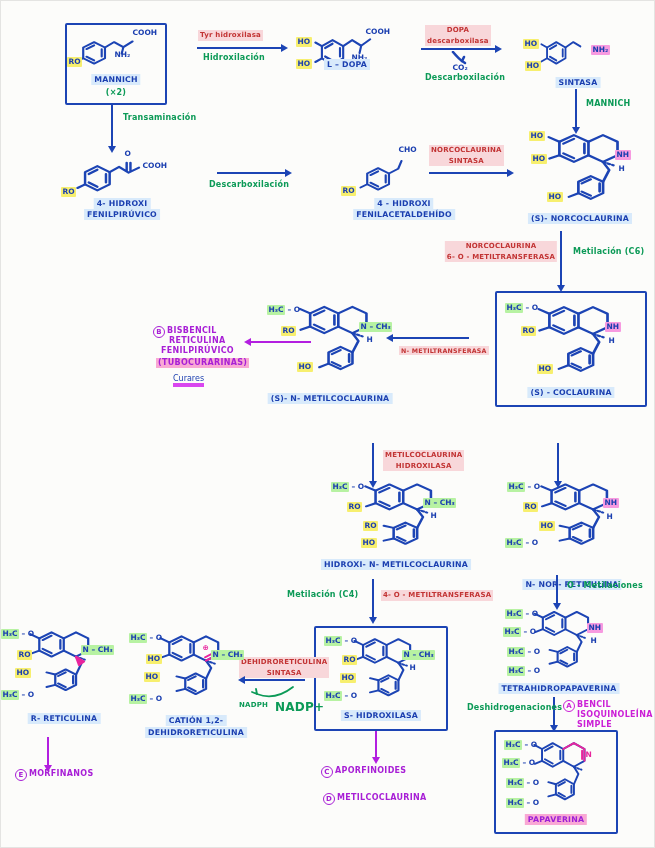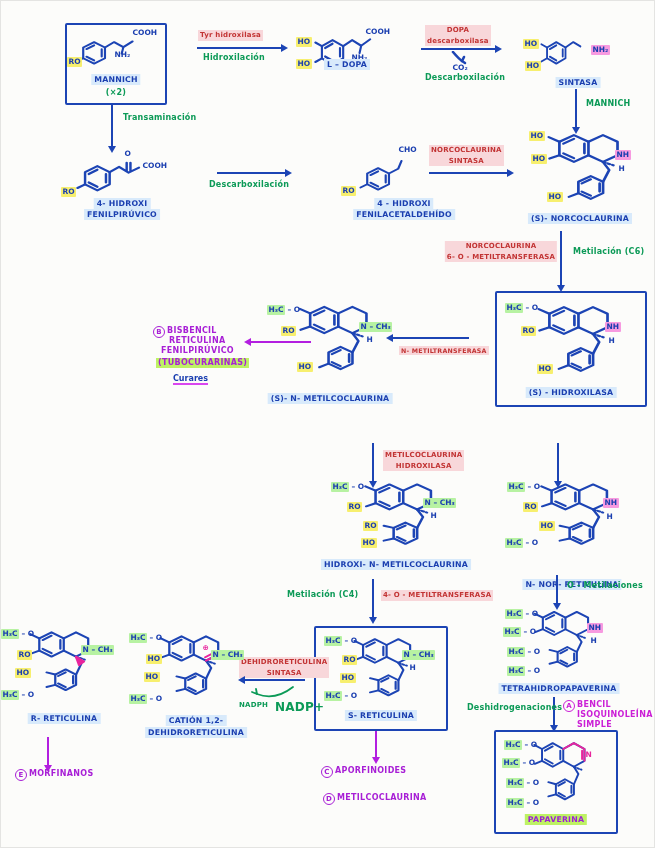--- a/index.html
+++ b/index.html
@@ -8,26 +8,26 @@
   .mol{position:absolute}
   .skel{position:absolute;stroke:#1c44b4;fill:none;stroke-width:3.2;stroke-linecap:round;stroke-linejoin:round}
   .skel.sm{stroke-width:2.6}
   .chip{position:absolute;font-size:7.5px;font-weight:bold;color:#1b3fb0;line-height:1.3;padding:0 1.5px;white-space:nowrap;border-radius:1px}
   .y{background:#f7ef6e}
   .g{background:#b7f2a2}
   .p{background:#f79ae0}
   .pkt{color:#e8259d}
   .name{position:absolute;font-size:7.8px;font-weight:bold;color:#1b3fb0;background:#d8eafb;padding:0 3px;line-height:1.45;white-space:nowrap;letter-spacing:.2px}
   .c{left:50%;transform:translateX(-50%)}
-  .lav{background:#bef264;color:#9c1fd6}
+  .lav{background:#f9a8d4;color:#9c1fd6}
   .grn{position:absolute;font-size:8px;font-weight:bold;color:#0c9a57;white-space:nowrap;letter-spacing:.2px}
   .enz{position:absolute;font-size:7px;font-weight:bold;color:#c23434;background:#f8d7da;padding:0 2px;line-height:1.5;white-space:nowrap;text-align:center;letter-spacing:.2px}
   .pur{position:absolute;font-size:8px;font-weight:bold;color:#a81fd6;white-space:nowrap;letter-spacing:.3px;line-height:1.25}
   .mag{color:#cb1fd6}
-  .bluetxt{position:absolute;font-size:8px;font-weight:bold;color:#1b3fb0;border-bottom:2px solid #d946ef;white-space:nowrap}
+  .bluetxt{position:absolute;font-size:8px;font-weight:normal;color:#1b3fb0;border-bottom:4px solid #d946ef;white-space:nowrap}
   .circ{display:inline-block;width:10px;height:10px;border:1.3px solid currentColor;border-radius:50%;font-size:7px;line-height:10px;text-align:center;vertical-align:-1px;margin-right:2px;font-weight:bold}
   .bigbox{position:absolute;border:2.4px solid #1c44b4;border-radius:2px}
   .ar-r,.ar-l{position:absolute;height:2.2px;background:currentColor;color:#1c44b4}
   .ar-d{position:absolute;width:2.2px;background:currentColor;color:#1c44b4}
   .ar-r::after{content:"";position:absolute;right:-7px;top:-3.1px;border-left:7.5px solid currentColor;border-top:4.2px solid transparent;border-bottom:4.2px solid transparent}
   .ar-l::after{content:"";position:absolute;left:-7px;top:-3.1px;border-right:7.5px solid currentColor;border-top:4.2px solid transparent;border-bottom:4.2px solid transparent}
   .ar-d::after{content:"";position:absolute;bottom:-7px;left:-3.1px;border-top:7.5px solid currentColor;border-left:4.2px solid transparent;border-right:4.2px solid transparent}
   .purple{color:#b31fe0}
 </style>
 </head>
@@ -188,21 +188,21 @@
   <div class="bigbox" style="left:494px;top:290px;width:148px;height:112px">
     <svg class="skel" style="left:14px;top:6px" width="126" height="84" viewBox="0 0 150 125" preserveAspectRatio="none">
         <use href="#iso1"></use>
       </svg>
     <span class="chip g" style="left:8px;top:10px">H₃C</span>
     <span class="chip" style="left:27px;top:10px">– O</span>
     <span class="chip y" style="left:24px;top:33px">RO</span>
     <span class="chip p" style="left:108px;top:29px">NH</span>
     <span class="chip" style="left:110px;top:43px">H</span>
     <span class="chip y" style="left:40px;top:71px">HO</span>
-    <span class="name c" style="top:94px">(S) - HIDROXILASA</span>
+    <span class="name c" style="top:94px">(S) - COCLAURINA</span>
   </div>
 
   <div class="ar-l" style="left:392px;top:336px;width:76px"></div>
   <span class="enz" style="left:398px;top:345px;font-size:6.3px">N- METILTRANSFERASA</span>
 
   <div class="mol" style="left:260px;top:294px;width:138px;height:112px">
     <svg class="skel" style="left:12px;top:4px" width="122" height="82" viewBox="0 0 150 125" preserveAspectRatio="none">
         <use href="#iso1"></use>
       </svg>
     <span class="chip g" style="left:6px;top:10px">H₃C</span>
@@ -314,21 +314,21 @@
         <use href="#iso2"></use>
       </svg>
     <span class="chip g" style="left:8px;top:8px">H₃C</span>
     <span class="chip" style="left:27px;top:8px">– O</span>
     <span class="chip y" style="left:26px;top:27px">RO</span>
     <span class="chip g" style="left:86px;top:22px">N – CH₃</span>
     <span class="chip" style="left:92px;top:35px">H</span>
     <span class="chip y" style="left:24px;top:45px">HO</span>
     <span class="chip g" style="left:8px;top:63px">H₃C</span>
     <span class="chip" style="left:27px;top:63px">– O</span>
-    <span class="name c" style="top:82px">S- RETICULINA</span>
+    <span class="name c" style="top:82px">S- HIDROXILASA</span>
   </div>
 
   <div class="enz" style="left:238px;top:656px">
     <div>DEHIDRORETICULINA</div>
     <div>SINTASA</div>
   </div>
   <div class="ar-l" style="left:244px;top:678px;width:60px"></div>
   <svg style="position:absolute;left:246px;top:684px" width="48" height="16" viewBox="0 0 48 16">
     <path d="M46 2 Q28 16 10 9" stroke="#0c9a57" stroke-width="1.8" fill="none" stroke-linecap="round"></path>
     <path d="M10 9 L5 7 M10 9 L9 4" stroke="#0c9a57" stroke-width="1.8" fill="none" stroke-linecap="round"></path>

